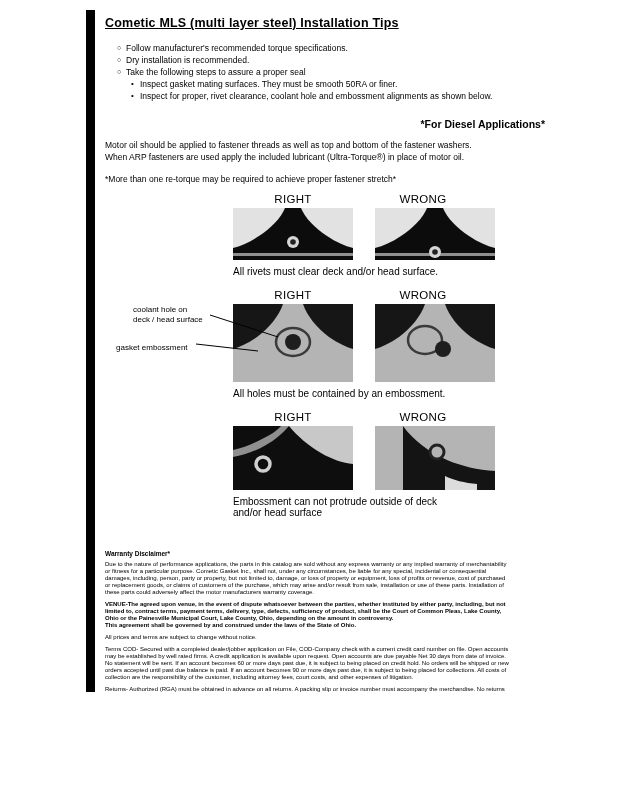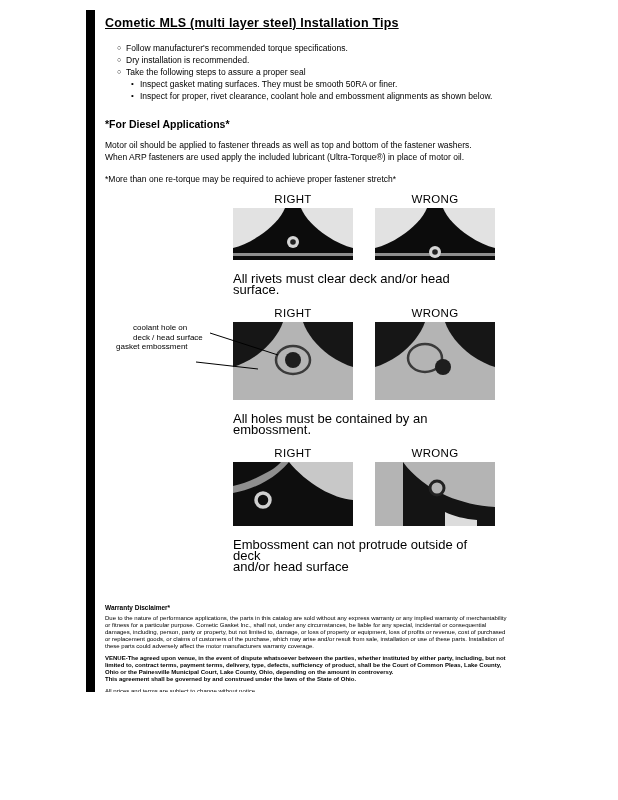--- a/index.html
+++ b/index.html
@@ -11,34 +11,34 @@
   .content { position:absolute; left:105px; top:16px; width:440px; }
 
   .title { font-size:12.5px; font-weight:bold; text-decoration:underline; margin:0 0 9px 0; letter-spacing:.2px; }
 
   .tips { margin:12px; }
   .tip-row { display:flex; font-size:8.5px; line-height:12px; }
   .tip-row.sub { margin-left:14px; }
   .marker { width:9px; display:inline-block; flex:0 0 9px; font-size:8px; }
   .marker.open { font-size:7px; }
 
-  .diesel-heading { font-size:10.5px; font-weight:bold; margin:16px 0 0 0; }
+  .diesel-heading { font-size:10.5px; font-weight:bold; margin:16px 0 0 0;text-align:right; }
   .para { font-size:8.5px; line-height:12px; margin-top:9px; white-space:pre-line; width:410px; }
   .note { font-size:8.5px; line-height:12px; margin-top:10px; }
 
   .figures { margin-left:128px; margin-top:8px; width:262px; }
   .fig-row { margin-bottom:12px; }
-  .fig-labels { display:flex; gap:22px; margin-bottom:3px; }
+  .fig-labels { display:flex; gap:10px; margin-bottom:3px; }
   .fig-label { width:120px; text-align:center; font-size:11.5px; letter-spacing:.3px; }
   .fig-images { position:relative; display:flex; gap:22px; }
-  .fig-caption { font-size:13px; line-height:11px; margin-top:13px; white-space:pre-line; }
+  .fig-caption { font-size:10px; line-height:11px; margin-top:6px; white-space:pre-line; }
 
   .callout { position:absolute; font-size:8px; line-height:9.5px; white-space:pre-line; text-align:left; }
   .callout.hole { left:-100px; top:1px; width:92px; }
-  .callout.emboss { left:-117px; top:20px; width:80px; }
+  .callout.emboss { left:-117px; top:39px; width:80px; }
   .callout-lines { position:absolute; left:-117px; top:0; width:177px; height:78px; pointer-events:none; }
 
   .disclaimer { margin-top:32px; width:404px; }
   .disclaimer-heading { font-size:6.5px; font-weight:bold; margin-bottom:4px; }
   .fine { font-size:6px; line-height:7px; margin:0 0 5px 0; white-space:pre-line; }
   .fine.bold { font-weight:bold; }
 
   .footer-code { position:absolute; left:380px; top:757px; font-size:11.5px; letter-spacing:.3px; }
 </style>
 </head>

